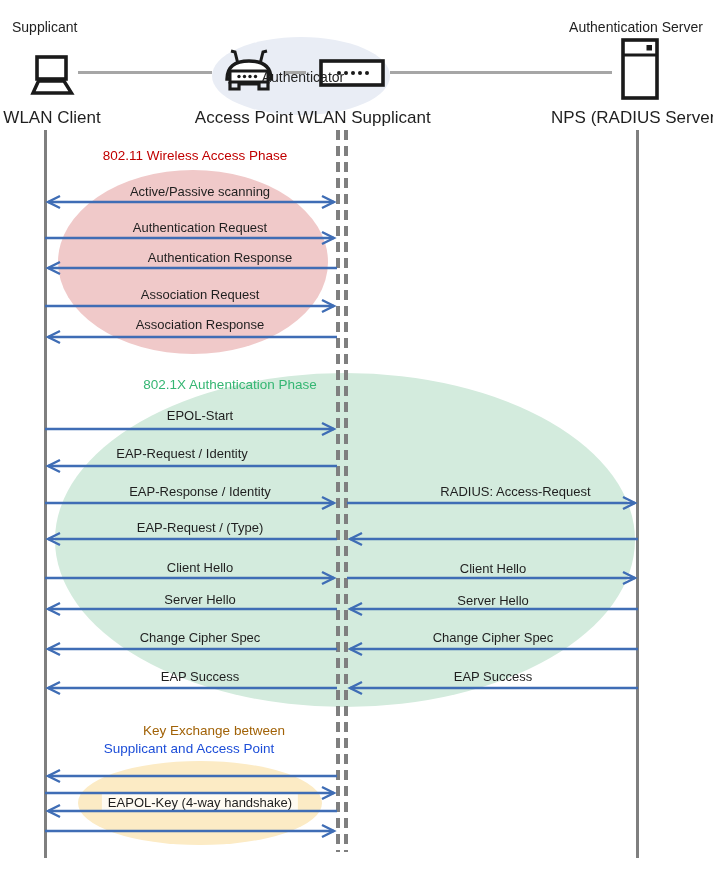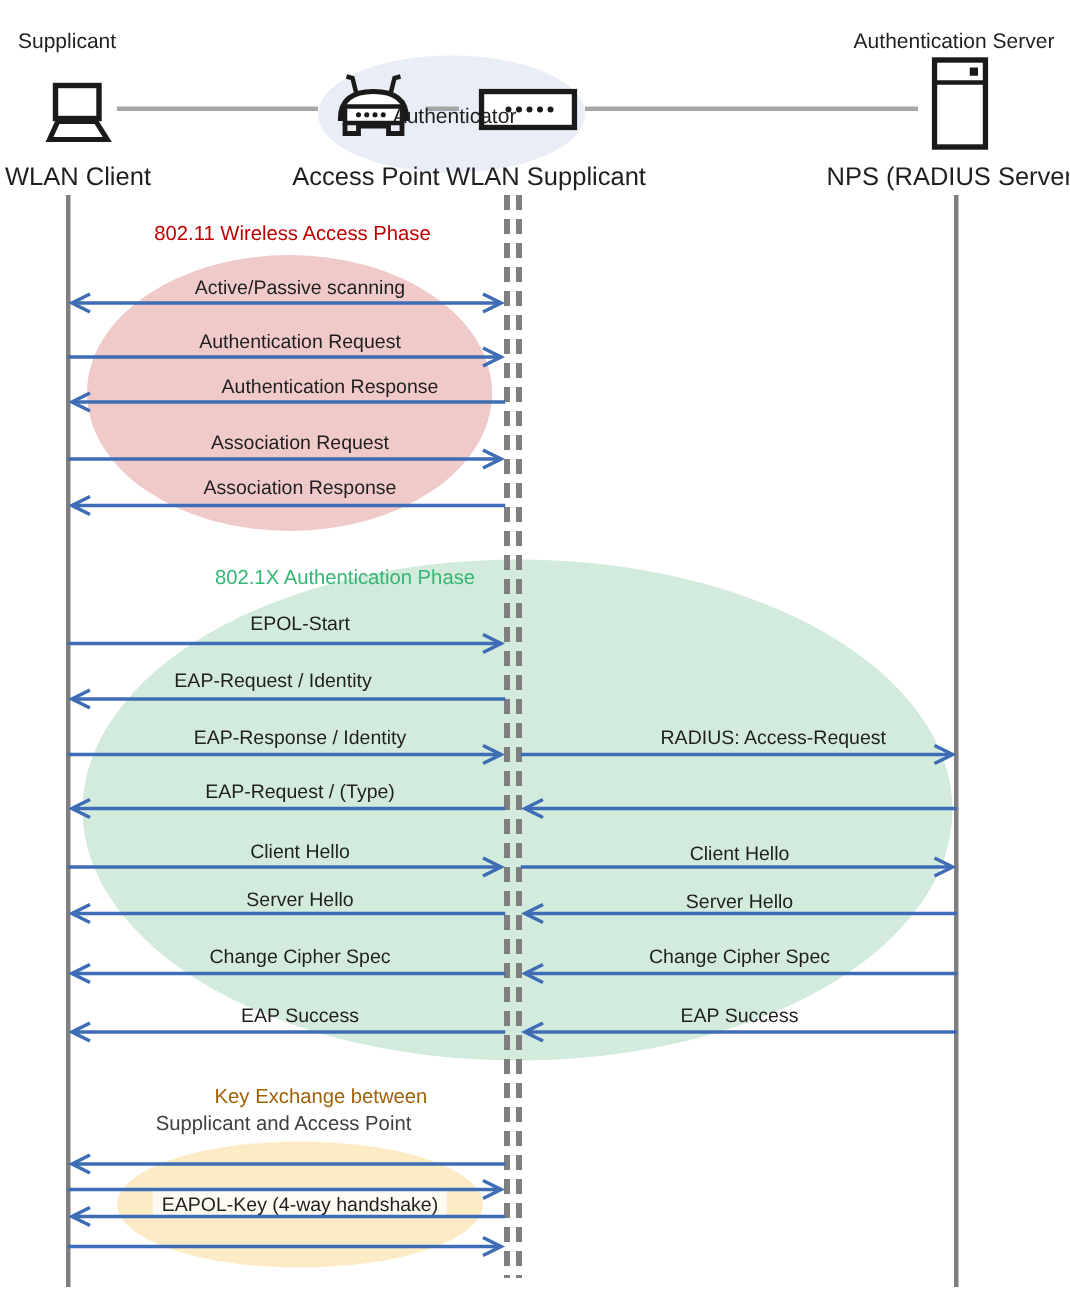--- a/index.html
+++ b/index.html
@@ -80,21 +80,21 @@
   <div class="toplabel ctr" style="left:636px;top:19px;">Authentication Server</div>
 
   <div class="nodelabel" style="left:52px;top:108px;">WLAN Client</div>
   <div class="nodelabel" style="left:244px;top:108px;">Access Point</div>
   <div class="nodelabel" style="left:364px;top:108px;">WLAN Supplicant</div>
   <div class="nodelabel" style="left:636px;top:108px;">NPS (RADIUS Server)</div>
 
   <div class="ptitle" style="left:195px;top:147px;color:#C00000;">802.11 Wireless Access Phase</div>
   <div class="ptitle" style="left:230px;top:376px;color:#35B673;">802.1X Authentication Phase</div>
   <div class="ptitle" style="left:190px;top:722px;color:#a16207;margin-left:24px;">Key Exchange between</div>
-  <div class="ptitle" style="left:189px;top:740px;color:#404040;">Supplicant and Access Point</div>
+  <div class="ptitle" style="left:189px;top:740px;color:#1d4ed8;">Supplicant and Access Point</div>
 
   <svg class="arrow" style="left:45px;top:194px;" width="292" height="16" viewBox="0 0 292 16">
     <line x1="3" y1="8" x2="289" y2="8"></line>
       <polyline points="277,2 289,8 277,14"></polyline>
       <polyline points="15,2 3,8 15,14"></polyline>
   </svg>
   <svg class="arrow" style="left:45px;top:230px;" width="292" height="16" viewBox="0 0 292 16">
     <line x1="0" y1="8" x2="289" y2="8"></line>
       <polyline points="277,2 289,8 277,14"></polyline>
   </svg>

